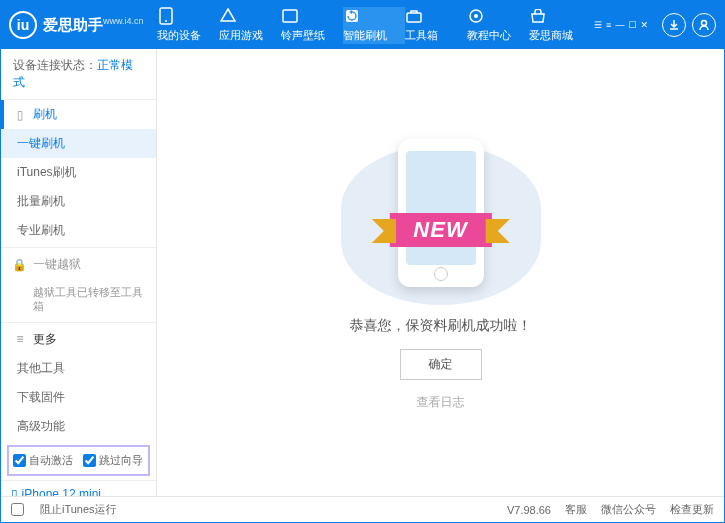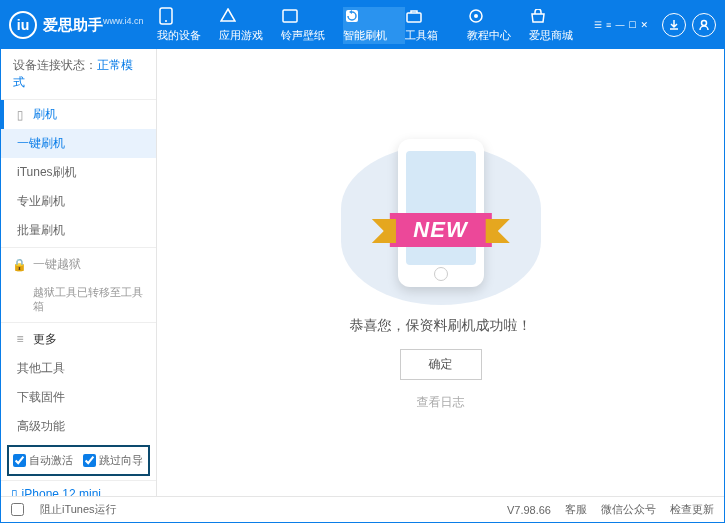--- a/index.html
+++ b/index.html
@@ -26,21 +26,21 @@
 .conn-status { padding: 8px 12px; color: #666; border-bottom: 1px solid #eee; }
 .conn-status .val { color: #0a7de8; }
 .sb-section { padding: 6px 12px; color: #333; display: flex; align-items: center; gap: 6px; cursor: pointer; }
 .sb-section .ic { width: 14px; display: inline-flex; justify-content: center; color: #999; }
 .sb-section.blue { color: #0a7de8; border-left: 3px solid #0a7de8; padding-left: 9px; }
 .sb-sub { padding: 6px 12px 6px 16px; color: #666; cursor: pointer; }
 .sb-sub.active { background: #e8f2fd; color: #0a7de8; }
 .sb-divider { height: 1px; background: #eee; margin: 2px 0; }
 .sb-note { padding: 6px 12px 6px 32px; color: #999; font-size: 11px; line-height: 1.3; }
 .sb-flex { flex: 1; display: flex; flex-direction: column; }
-.sb-checks { border: 2px solid #0c4a6e; margin: 4px 6px; padding: 6px 4px; display: flex; gap: 10px; }
+.sb-checks { border: 2px solid #c4b5fd; margin: 4px 6px; padding: 6px 4px; display: flex; gap: 10px; }
 .sb-checks label { display: flex; align-items: center; gap: 3px; color: #666; font-size: 11px; cursor: pointer; }
 .sb-checks input { accent-color: #0a7de8; }
 .device { padding: 6px 10px 8px; border-top: 1px solid #eee; }
 .device .dname { color: #0a7de8; font-size: 12px; display: flex; align-items: center; gap: 4px; }
 .device .dbox { display: inline-block; border: 1px solid #ccc; padding: 0 4px; font-size: 10px; color: #777; margin: 12px 0; }
 
 .main { flex: 1; display: flex; flex-direction: column; align-items: center; justify-content: center; position: relative; }
 .illus { width: 200px; height: 170px; position: relative; margin-bottom: 12px; }
 .shadow { position: absolute; bottom: 0; left: 50%; transform: translateX(-50%); width: 200px; height: 160px; background: #2d6fb5; border-radius: 50%/40%; opacity: .12; }
 .phone { position: absolute; left: 50%; top: 4px; transform: translateX(-50%); width: 86px; height: 148px; background: #fff; border-radius: 12px; box-shadow: 0 4px 12px rgba(0,0,0,.15); }
@@ -162,22 +162,22 @@
       <div class="conn-status">
         <span>设备连接状态：</span><span class="val">正常模式</span>
       </div>
       <div class="sb-flex">
         <div class="sb-section blue">
           <span class="ic">▯</span>
           <span>刷机</span>
         </div>
         <div class="sb-sub active">一键刷机</div>
         <div class="sb-sub">iTunes刷机</div>
+        <div class="sb-sub">批量刷机</div>
         <div class="sb-sub">专业刷机</div>
-        <div class="sb-sub">批量刷机</div>
         <div class="sb-divider"></div>
         <div class="sb-section">
           <span class="ic">🔒</span>
           <span style="color:#999">一键越狱</span>
         </div>
         <div class="sb-note">越狱工具已转移至工具箱</div>
         <div class="sb-divider"></div>
         <div class="sb-section">
           <span class="ic">≡</span>
           <span>更多</span>

